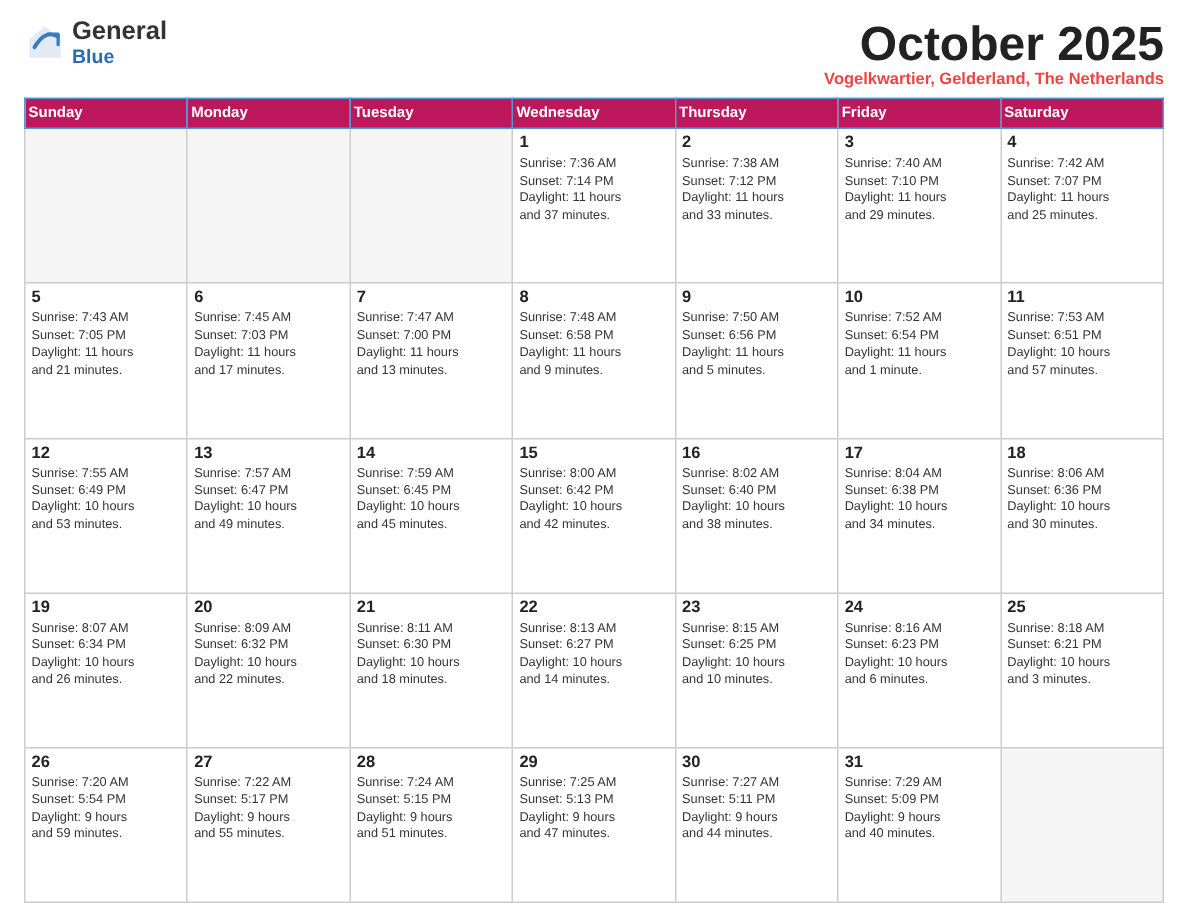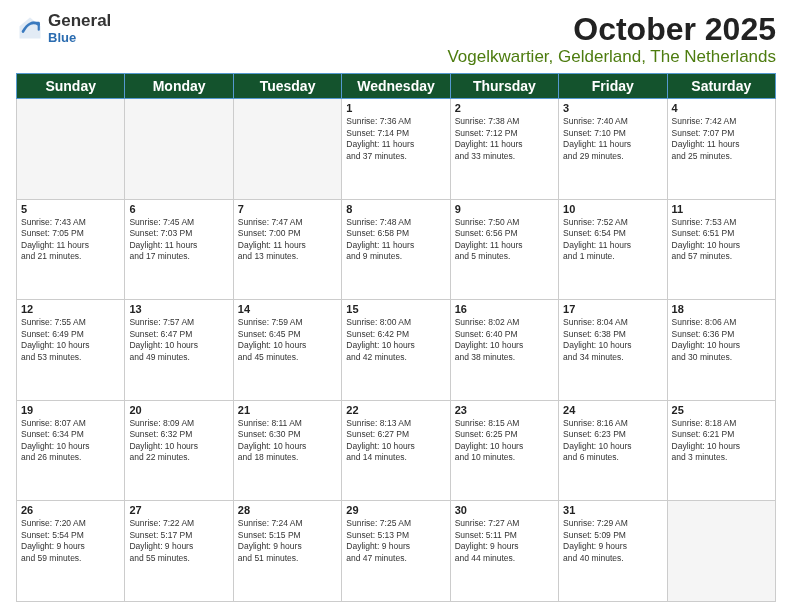--- a/index.html
+++ b/index.html
@@ -50,36 +50,37 @@
     .title-block {
       text-align: right;
     }
     .month-title {
       font-size: 32px;
       font-weight: bold;
       color: #222;
       line-height: 1.1;
     }
     .subtitle {
-      font-size: 17px;
-      color: #4d7c0f;
+      font-size: 11px;
+      color: #ef4444;
+      font-weight: bold;
     }
     .calendar {
       flex: 1;
       border: 1px solid #ccc;
       border-collapse: collapse;
       width: 100%;
       table-layout: fixed;
     }
     .calendar th {
-      background: #14532d;
+      background: #be185d;
       color: #fff;
-      font-size: 14px;
-      font-weight: bold;
-      text-align: center;
+      font-size: 10px;
+      font-weight: bold;
+      text-align: left;
       padding: 4px 2px;
       border: 1px solid #5599d0;
     }
     .calendar td {
       border: 1px solid #ccc;
       vertical-align: top;
       padding: 3px 4px;
       font-size: 9px;
       color: #333;
       background: #fff;

